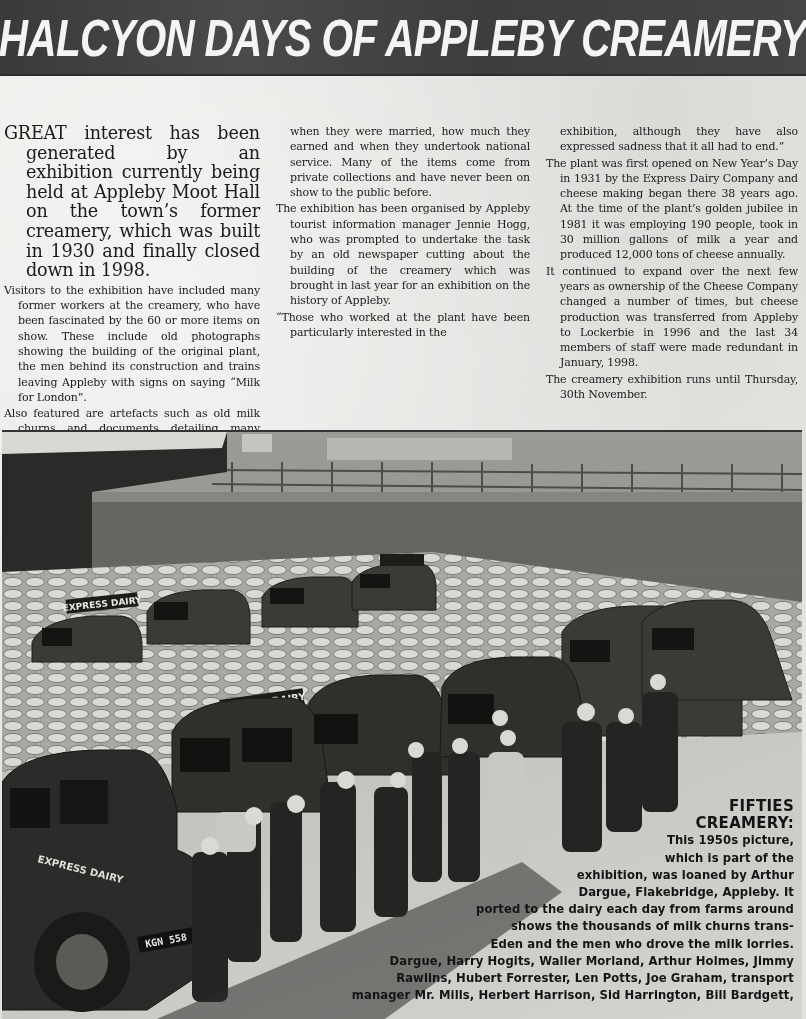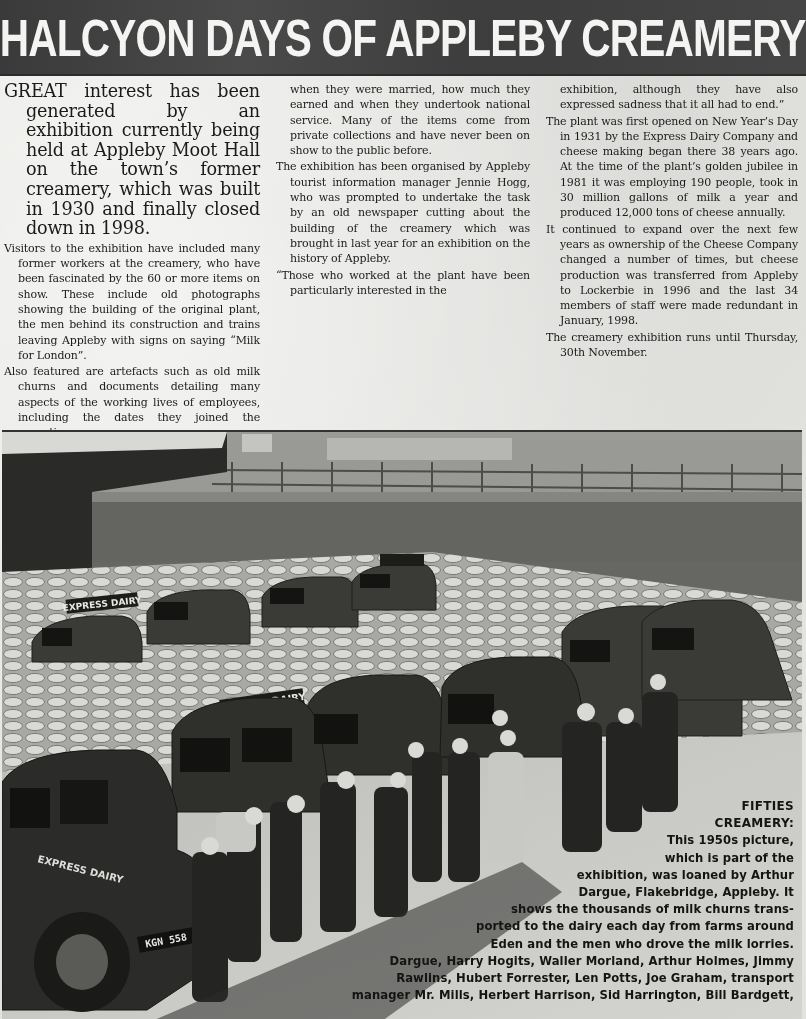--- a/index.html
+++ b/index.html
@@ -12,37 +12,38 @@
         linear-gradient(180deg, #ecece9 0%, #e2e2df 100%);
       position: relative;
       font-family: "DejaVu Serif", "Liberation Serif", serif;
       color: #1b1b1b;
     }
     .headline-bar {
       position: absolute; left: 0; top: 0; width: 806px; height: 76px;
       background: linear-gradient(90deg, #3a3a3a 0%, #4a4a4a 30%, #3d3d3d 60%, #454545 100%);
       display: flex; align-items: center; justify-content: center;
       border-bottom: 2px solid #2c2c2c;
+      font-style: italic;
     }
     .headline {
       font-family: "Liberation Sans", "DejaVu Sans", sans-serif;
       font-weight: bold;
       color: #f4f4f2;
       font-size: 52px;
       letter-spacing: -1px;
       transform: scaleX(0.78);
       white-space: nowrap;
       line-height: 1;
       margin-top: 2px;
     }
     .columns {
       position: absolute; left: 0; top: 82px; width: 806px; height: 340px;
       display: flex;
     }
-    .col { position: relative; height: 100%; }
+    .col { position: relative; height: 100%; margin-top: 42px; }
     .col-1 { width: 272px; padding: 0 12px 0 4px; }
     .col-2 { width: 268px; padding: 0 10px 0 4px; }
     .col-3 { width: 266px; padding: 0 8px 0 6px; }
     .para {
       font-size: 11px;
       line-height: 15.3px;
       text-align: justify;
       padding-left: 14px;
       text-indent: -14px;
       margin-bottom: 1px;
@@ -68,21 +69,21 @@
     .caption {
       position: absolute; right: 8px; top: 366px; width: 560px;
       text-align: right;
       font-family: "DejaVu Sans", "Liberation Sans", sans-serif;
       font-weight: bold;
       font-size: 11.6px;
       line-height: 17.2px;
       color: #141414;
       letter-spacing: 0.1px;
     }
-    .caption-head { font-size: 12px; letter-spacing: 0.3px; }
+    .caption-head { font-size: 15px; letter-spacing: 0.3px; }
     .caption-line { display: block; white-space: nowrap; }
   </style>
 </head>
 <body>
 
 <div class="headline-bar">
   <div class="headline">HALCYON DAYS OF APPLEBY CREAMERY</div>
 </div>
 
 <div class="columns">
@@ -237,21 +238,21 @@
     <polygon points="150,589 380,589 560,460 520,430" fill="#2c2c2a" opacity="0.55"></polygon>
   </svg>
 
   <div class="caption">
     <span class="caption-line caption-head">FIFTIES</span>
     <span class="caption-line caption-head">CREAMERY:</span>
     <span class="caption-line">This 1950s picture,</span>
     <span class="caption-line">which is part of the</span>
     <span class="caption-line">exhibition, was loaned by Arthur</span>
     <span class="caption-line">Dargue, Flakebridge, Appleby. It</span>
+    <span class="caption-line">ported to the dairy each day from farms around</span>
     <span class="caption-line">shows the thousands of milk churns trans-</span>
-    <span class="caption-line">ported to the dairy each day from farms around</span>
     <span class="caption-line">Eden and the men who drove the milk lorries.</span>
     <span class="caption-line">Dargue, Harry Hogits, Waller Morland, Arthur Holmes, Jimmy</span>
     <span class="caption-line">Rawlins, Hubert Forrester, Len Potts, Joe Graham, transport</span>
     <span class="caption-line">manager Mr. Mills, Herbert Harrison, Sid Harrington, Bill Bardgett,</span>
 
   </div>
 </div>
 
 </body></html>

